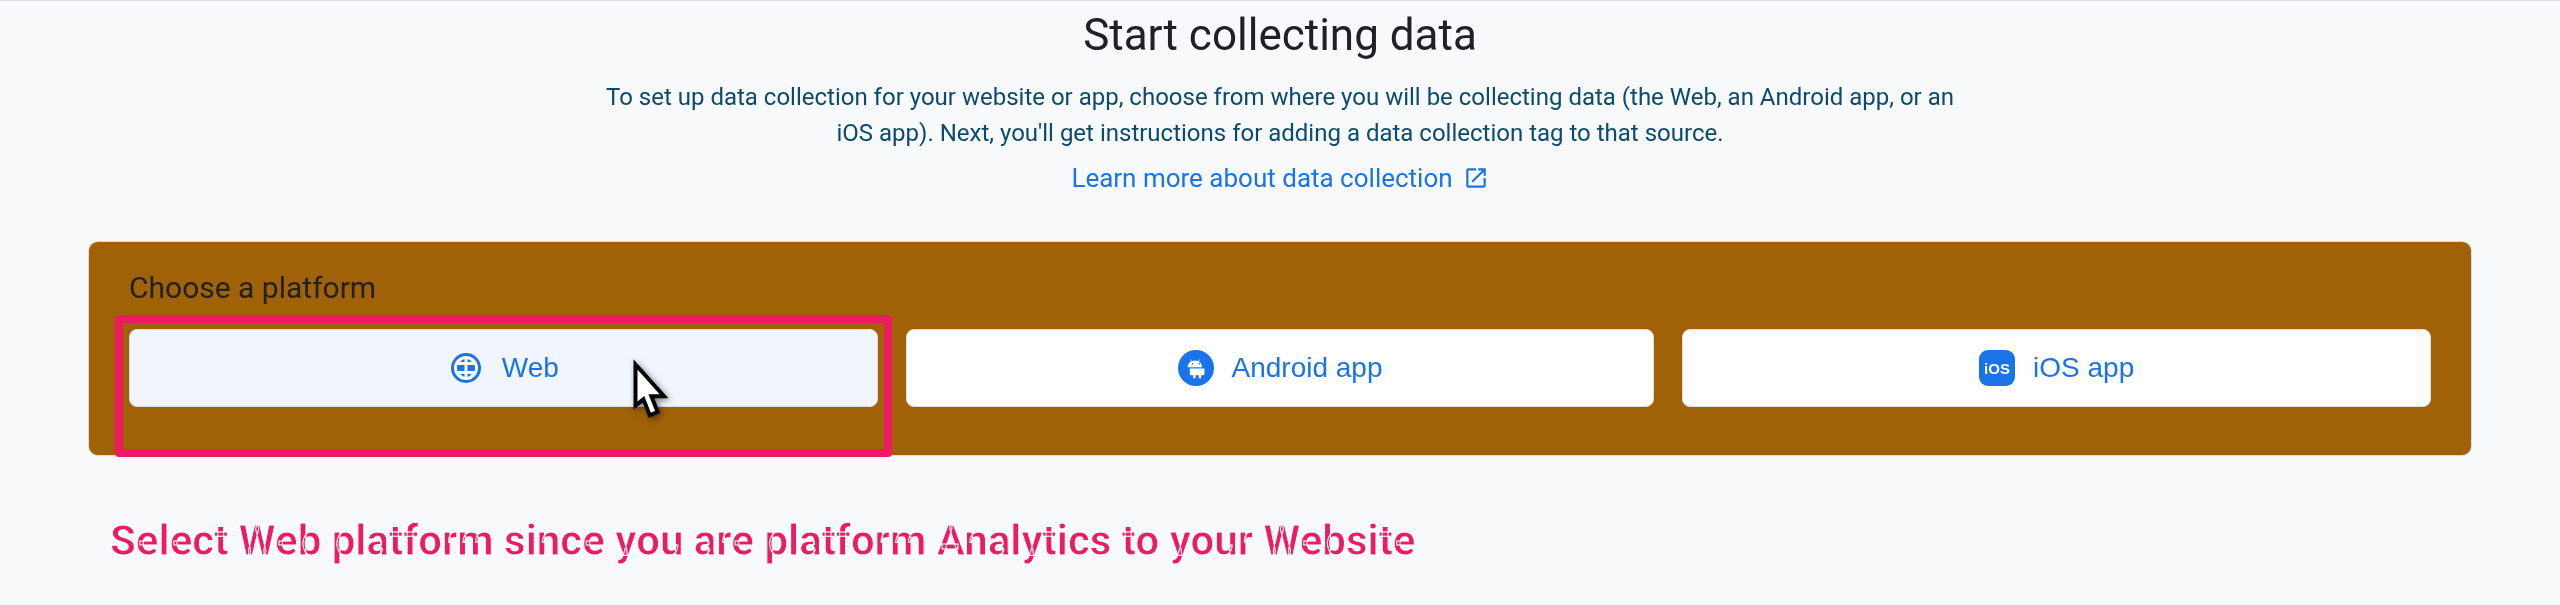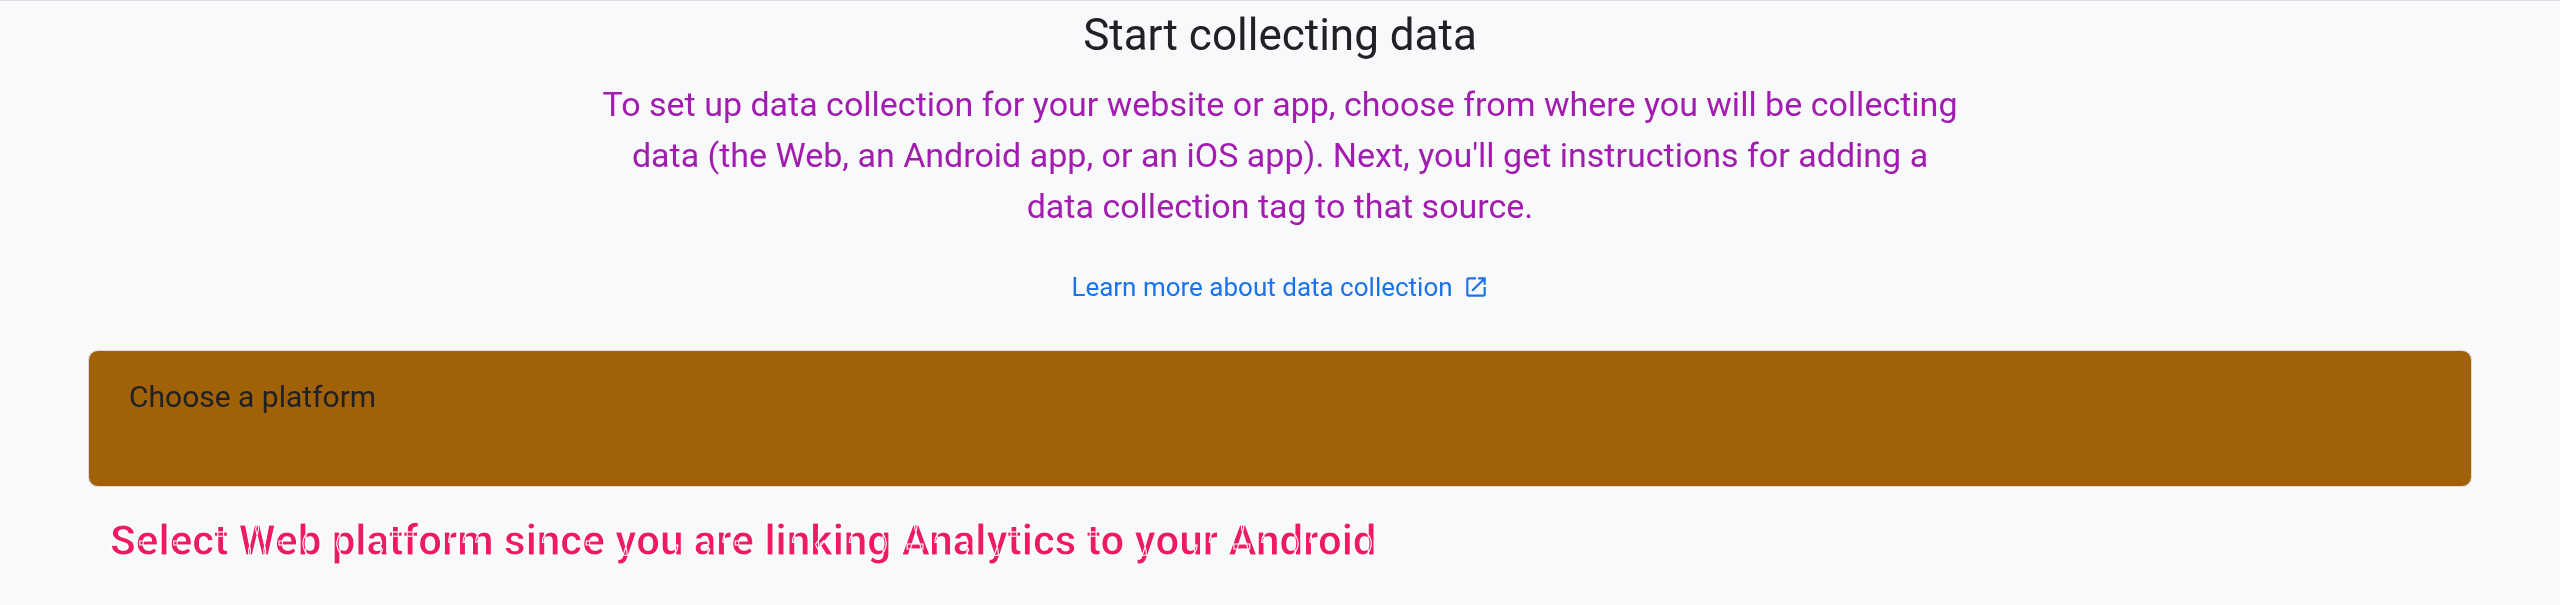--- a/index.html
+++ b/index.html
@@ -20,25 +20,25 @@
       text-align: center;
       padding: 0 40px;
     }
     .title {
       font-size: 44px;
       font-weight: 400;
       color: #202124;
       margin-bottom: 18px;
     }
     .description {
-      font-size: 34px;
-      color: #a21caf;
+      font-size: 24px;
+      color: #0c4a6e;
       line-height: 1.5;
       max-width: 1360px;
-      margin: 0 auto 40px;
+      margin: 0 auto 12px;
     }
     .learn-more {
       display: inline-flex;
       align-items: center;
       gap: 10px;
       color: #1a73e8;
       font-size: 26px;
       text-decoration: none;
       cursor: pointer;
     }
@@ -135,20 +135,59 @@
             <path d="M19 19H5V5h7V3H5c-1.1 0-2 .9-2 2v14c0 1.1.9 2 2 2h14c1.1 0 2-.9 2-2v-7h-2v7zM14 3v2h3.59l-9.83 9.83 1.41 1.41L19 6.41V10h2V3h-7z"></path>
           </svg>
       </span>
     </a>
   </div>
 
   <div class="card">
     <div class="card-title">Choose a platform</div>
     <div class="platforms">
 
+      <div class="platform-wrapper">
+        <div class="highlight"></div>
+        <button class="platform hovered">
+          <span class="icon">
+            <svg viewBox="0 0 24 24" fill="#1a73e8">
+                <circle cx="12" cy="12" r="10"></circle>
+                <path fill="#fff" d="M12 4a8 8 0 100 16 8 8 0 000-16zm-1 2.07V8H8.1A6.01 6.01 0 0111 6.07zM6.26 10H11v4H6.26a6.04 6.04 0 010-4zM8.1 16H11v1.93A6.01 6.01 0 018.1 16zM13 17.93V16h2.9A6.01 6.01 0 0113 17.93zM17.74 14H13v-4h4.74a6.04 6.04 0 010 4zM13 8V6.07A6.01 6.01 0 0115.9 8H13z"></path>
+              </svg>
+          </span>
+          <span>Web</span>
+        </button>
+        <div class="cursor" style="left:478px; top:26px;">
+          <svg viewBox="0 0 48 48">
+              <path fill="#fff" stroke="#000" stroke-width="2.5" d="M18 6v26l5-4 4 10 5-2-4-10h8L18 6z"></path>
+            </svg>
+        </div>
+      </div>
 
+      <div class="platform-wrapper">
+        <button class="platform">
+          <span class="icon">
+            <svg viewBox="0 0 24 24" fill="#1a73e8">
+                <circle cx="12" cy="12" r="12"></circle>
+                <path fill="#fff" d="M7.5 7.2l-1-1.7.6-.3 1 1.7c.9-.4 1.9-.6 2.9-.6s2 .2 2.9.6l1-1.7.6.3-1 1.7c1.8 1 3 2.9 3 5.1H4.5c0-2.2 1.2-4.1 3-5.1zM9 10a.7.7 0 100-1.4.7.7 0 000 1.4zm6 0a.7.7 0 100-1.4.7.7 0 000 1.4zM4.5 13.5h15V18c0 .8-.7 1.5-1.5 1.5h-1.5V22h-2v-2.5h-3V22h-2v-2.5H8c-.8 0-1.5-.7-1.5-1.5v-4.5z" transform="scale(0.75) translate(4 3)"></path>
+              </svg>
+          </span>
+          <span>Android app</span>
+        </button>
+      </div>
 
+      <div class="platform-wrapper">
+        <button class="platform">
+          <span class="icon">
+            <svg viewBox="0 0 24 24">
+                <rect width="24" height="24" rx="6" fill="#1a73e8"></rect>
+                <text x="12" y="16" font-size="10" font-weight="700" fill="#fff" text-anchor="middle" font-family="Arial">iOS</text>
+              </svg>
+          </span>
+          <span>iOS app</span>
+        </button>
+      </div>
 
     </div>
   </div>
 </div>
 
-<div class="annotation">Select Web platform since you are linking Analytics  to your Android</div>
+<div class="annotation">Select Web platform since you are platform Analytics  to your Website</div>
 
 </body></html>

